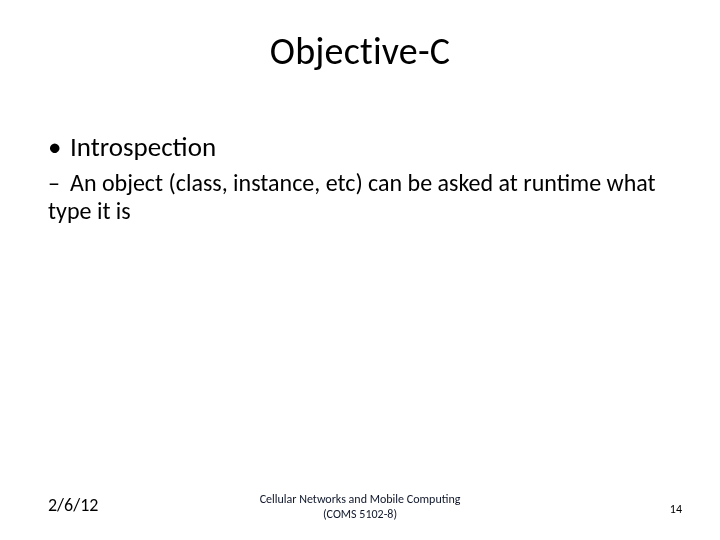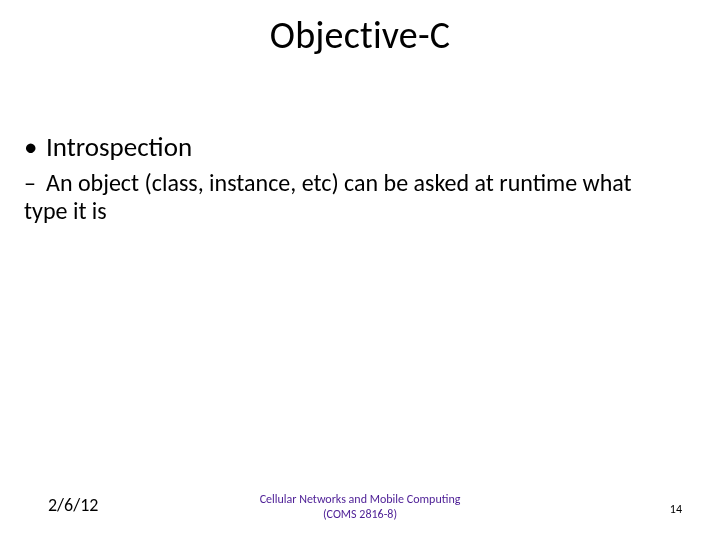--- a/index.html
+++ b/index.html
@@ -1,29 +1,29 @@
 <!DOCTYPE html>
 <html><head>
 <meta charset="utf-8">
 <style>
   * { margin: 0; padding: 0; box-sizing: border-box; }
   html, body { width: 720px; height: 540px; background: #fff; font-family: Calibri, "Segoe UI", Arial, sans-serif; color: #000; }
   .slide { position: relative; width: 720px; height: 540px; }
-  .title { position: absolute; top: 12px; left: 0; width: 720px; text-align: center; font-size: 38px; font-weight: 400; letter-spacing: 0.2px; }
-  .body { position: absolute; top: 130px; left: 24px; right: 40px; }
+  .title { position: absolute; top: 28px; left: 0; width: 720px; text-align: center; font-size: 38px; font-weight: 400; letter-spacing: 0.2px; }
+  .body { position: absolute; top: 130px; left: 48px; right: 40px; }
   ul { list-style: none; }
   .lvl1 { font-size: 27px; margin-bottom: 10px; }
   .lvl1 .bullet { display: inline-block; width: 22px; }
   .lvl2 { font-size: 24px; margin-top: 6px; line-height: 1.18; }
   .lvl2 .dash { display: inline-block; width: 22px; }
   .lvl2 .text { display: inline; }
   .lvl3 { font-size: 20px; margin-left: 94px; margin-top: 14px; line-height: 1.2; }
   .lvl3 .bullet { display: inline-block; width: 18px; }
   .footer-date { position: absolute; bottom: 24px; left: 48px; font-size: 18px; color: #000; text-align: right; }
-  .footer-center { position: absolute; bottom: 18px; left: 0; width: 720px; text-align: center; font-size: 12px; line-height: 1.25; color: #4c1d95; }
+  .footer-center { position: absolute; bottom: 18px; left: 0; width: 720px; text-align: center; font-size: 12px; line-height: 1.25; color: #0f172a; }
   .footer-page { position: absolute; bottom: 24px; right: 38px; font-size: 12px; color: #000; }
 </style>
 </head>
 <body>
 
 <div class="slide">
   <div class="title">Objective-C</div>
 
   <div class="body">
     <ul>
@@ -34,16 +34,16 @@
             <span class="dash">–</span><span class="text">An object (class, instance, etc) can be asked at runtime what type it is</span>
           </li>
         </ul>
       </li>
     </ul>
   </div>
 
   <div class="footer-date">2/6/12</div>
   <div class="footer-center">
     <div>Cellular Networks and Mobile Computing</div>
-    <div>(COMS 2816-8)</div>
+    <div>(COMS 5102-8)</div>
   </div>
   <div class="footer-page">14</div>
 </div>
 
 </body></html>

